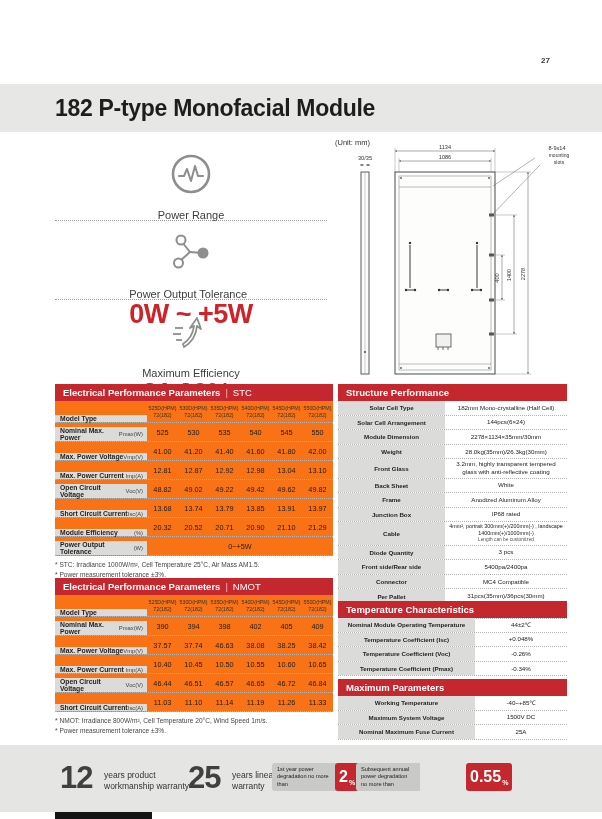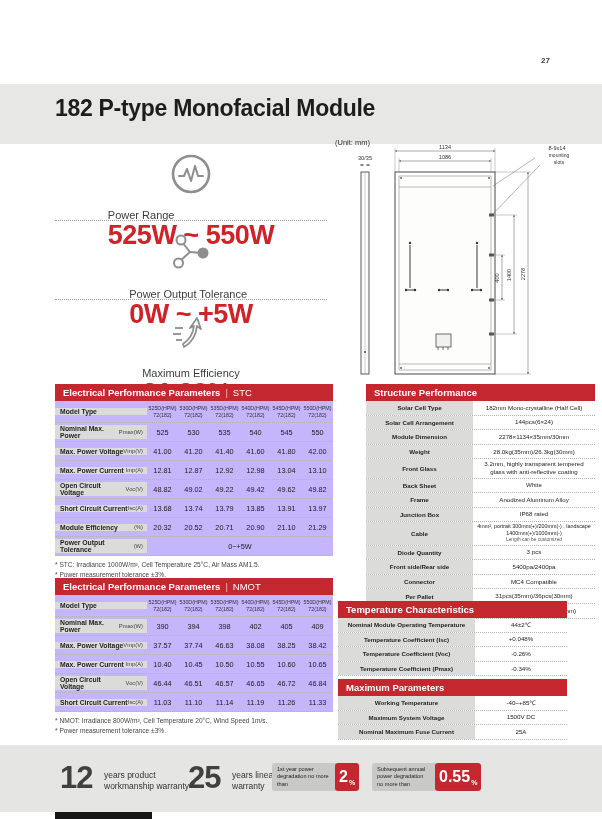--- a/index.html
+++ b/index.html
@@ -1,20 +1,20 @@
 <!DOCTYPE html>
 <html><head>
 <meta charset="utf-8">
 <style>
   html,body{margin:0;padding:0;background:#9b9b9b;}
   #page{position:relative;width:602px;height:819px;background:#ffffff;overflow:hidden;
         font-family:"Liberation Sans", sans-serif;color:#222;}
   
   .pagenum{position:absolute;top:56px;right:52px;font-size:8px;font-weight:bold;color:#3a3a3a;}
-  .titleband{position:absolute;left:0;top:84px;width:602px;height:60px;background:#e7e7e6;}
+  .titleband{position:absolute;left:0;top:84px;width:602px;height:48px;background:#e7e7e6;}
   .titleband h1{margin:0;padding-left:55px;line-height:48px;font-size:23px;letter-spacing:-0.3px;color:#1d1d1b;}
   
   .features{position:absolute;left:55px;top:152px;width:272px;}
   .feature{display:flex;align-items:center;gap:13px;height:58px;flex-direction:column;}
   .fico{width:44px;height:44px;flex:0 0 44px;}
   .ftxt .flabel{font-size:11px;color:#3c3c3c;margin-bottom:1px;}
   .ftxt .fvalue{font-size:27px;font-weight:bold;color:#cf2229;letter-spacing:-0.5px;line-height:1.0;}
   .fdiv{border-top:1px dotted #9a9a9a;margin:10px 0 10px 0;height:0;}
   
   .drawing{position:absolute;left:333px;top:138px;width:262px;height:244px;}
@@ -22,21 +22,21 @@
   .drawing svg{position:absolute;left:0;top:0;}
   .drawing text{font-family:"Liberation Sans",sans-serif;font-size:5.6px;fill:#333;}
   .drawing text.small{font-size:5px;}
   
   .thead{background:#c4272e;color:#fff;height:17px;display:flex;align-items:center;padding-left:8px;box-sizing:border-box;}
   .thead .tt{font-size:9.5px;font-weight:bold;}
   .thead .tsep{font-size:9.5px;margin:0 5px;color:#f2b9bb;font-weight:normal;}
   .thead .cond{font-size:9.5px;font-weight:normal;}
   
   .ptable{position:absolute;width:278px;padding-left:8px;}
-  .prow{display:flex;border-bottom:1px dotted #b3b3b3;background:#c4b5fd;align-items:center;}
+  .prow{display:flex;border-bottom:1px dotted #b3b3b3;background:#f97316;align-items:flex-end;}
   .plabel{width:92px;flex:0 0 92px;background:#dbdbda;display:flex;justify-content:space-between;align-items:center;
           padding:0 4px 0 5px;box-sizing:border-box;}
   .plabel b{font-size:6.8px;color:#1e1e1e;}
   .plabel .sym{font-size:5.8px;color:#444;}
   .pcell{flex:1;display:flex;align-items:center;justify-content:center;min-height:18px;font-size:7.3px;color:#222;}
   .pcell.model{flex-direction:column;min-height:21px;font-size:5.3px;line-height:1.3;text-align:center;color:#333;}
   .fnotes{margin-top:4px;font-size:6.6px;color:#454545;line-height:1.55;}
   
   .kvtable{position:absolute;width:229px;}
   .kvrow{display:flex;border-bottom:1px dotted #b3b3b3;min-height:13.6px;align-items:stretch;}
@@ -72,21 +72,20 @@
   </div>
 
   <div class="features">
     <div class="feature">
       <svg class="fico" viewBox="0 0 44 44">
         <circle cx="22" cy="22" r="18" fill="none" stroke="#8e8e8c" stroke-width="2.6"></circle>
         <polyline points="10,24 15,24 18,17 22,29 26,14 29,24 34,24" fill="none" stroke="#8e8e8c" stroke-width="2" stroke-linejoin="round" stroke-linecap="round"></polyline>
       </svg>
       <div class="ftxt">
         <div class="flabel">Power Range</div>
-        <div class="fvalue">525W ~ 550W</div>
       </div>
     </div>
     <div class="fdiv"></div>
     <div class="feature">
       <svg class="fico" viewBox="0 0 44 44">
         <line x1="21" y1="21" x2="13" y2="11" stroke="#8e8e8c" stroke-width="2"></line>
         <line x1="21" y1="21" x2="11" y2="30" stroke="#8e8e8c" stroke-width="2"></line>
         <line x1="21" y1="21" x2="33" y2="22" stroke="#8e8e8c" stroke-width="2"></line>
         <circle cx="12" cy="9" r="4.5" fill="#ffffff" stroke="#8e8e8c" stroke-width="2"></circle>
         <circle cx="9.5" cy="32" r="4.5" fill="#ffffff" stroke="#8e8e8c" stroke-width="2"></circle>
@@ -377,21 +376,21 @@
           <div class="pcell">11.26</div>
           <div class="pcell">11.33</div>
         </div>
       </div>
     <div class="fnotes">
         <div>* NMOT: Irradiance 800W/m², Cell Temperature 20°C, Wind Speed 1m/s.</div>
         <div>* Power measurement tolerance ±3%.</div>
       </div>
   </div>
 
-  <div class="kvtable" style="left:338px;top:384px;margin-left:28px;">
+  <div class="kvtable" style="left:338px;top:384px;">
     <div class="thead">
       <span class="tt">Structure Performance</span>
     </div>
     <div>
         <div class="kvrow">
           <div class="kvlabel">Solar Cell Type</div>
           <div class="kvval">
             <span>182mm Mono-crystalline (Half Cell)</span>
           </div>
         </div>
@@ -540,21 +539,21 @@
     <div class="wlabel" style="left:104px;top:25px;width:92px;">years product workmanship warranty</div>
     <div class="wnum" style="left:188px;top:15px;">25</div>
     <div class="wlabel" style="left:232px;top:25px;width:96px;">years linear power output warranty</div>
     <div class="pill" style="left:272px;top:18px;">
       <div class="pillgray" style="width:64px;">1st year power degradation no more than</div>
       <div class="pillred">
         <span class="big">2</span>
         <span class="pct">%</span>
       </div>
     </div>
-    <div class="pill" style="left:372px;top:18px;">
+    <div class="pill" style="left:356px;top:18px;gap:47px;">
       <div class="pillgray" style="width:64px;">Subsequent annual power degradation no more than</div>
       <div class="pillred">
         <span class="big">0.55</span>
         <span class="pct">%</span>
       </div>
     </div>
   </div>
 
   <div class="footbar"></div>
 

